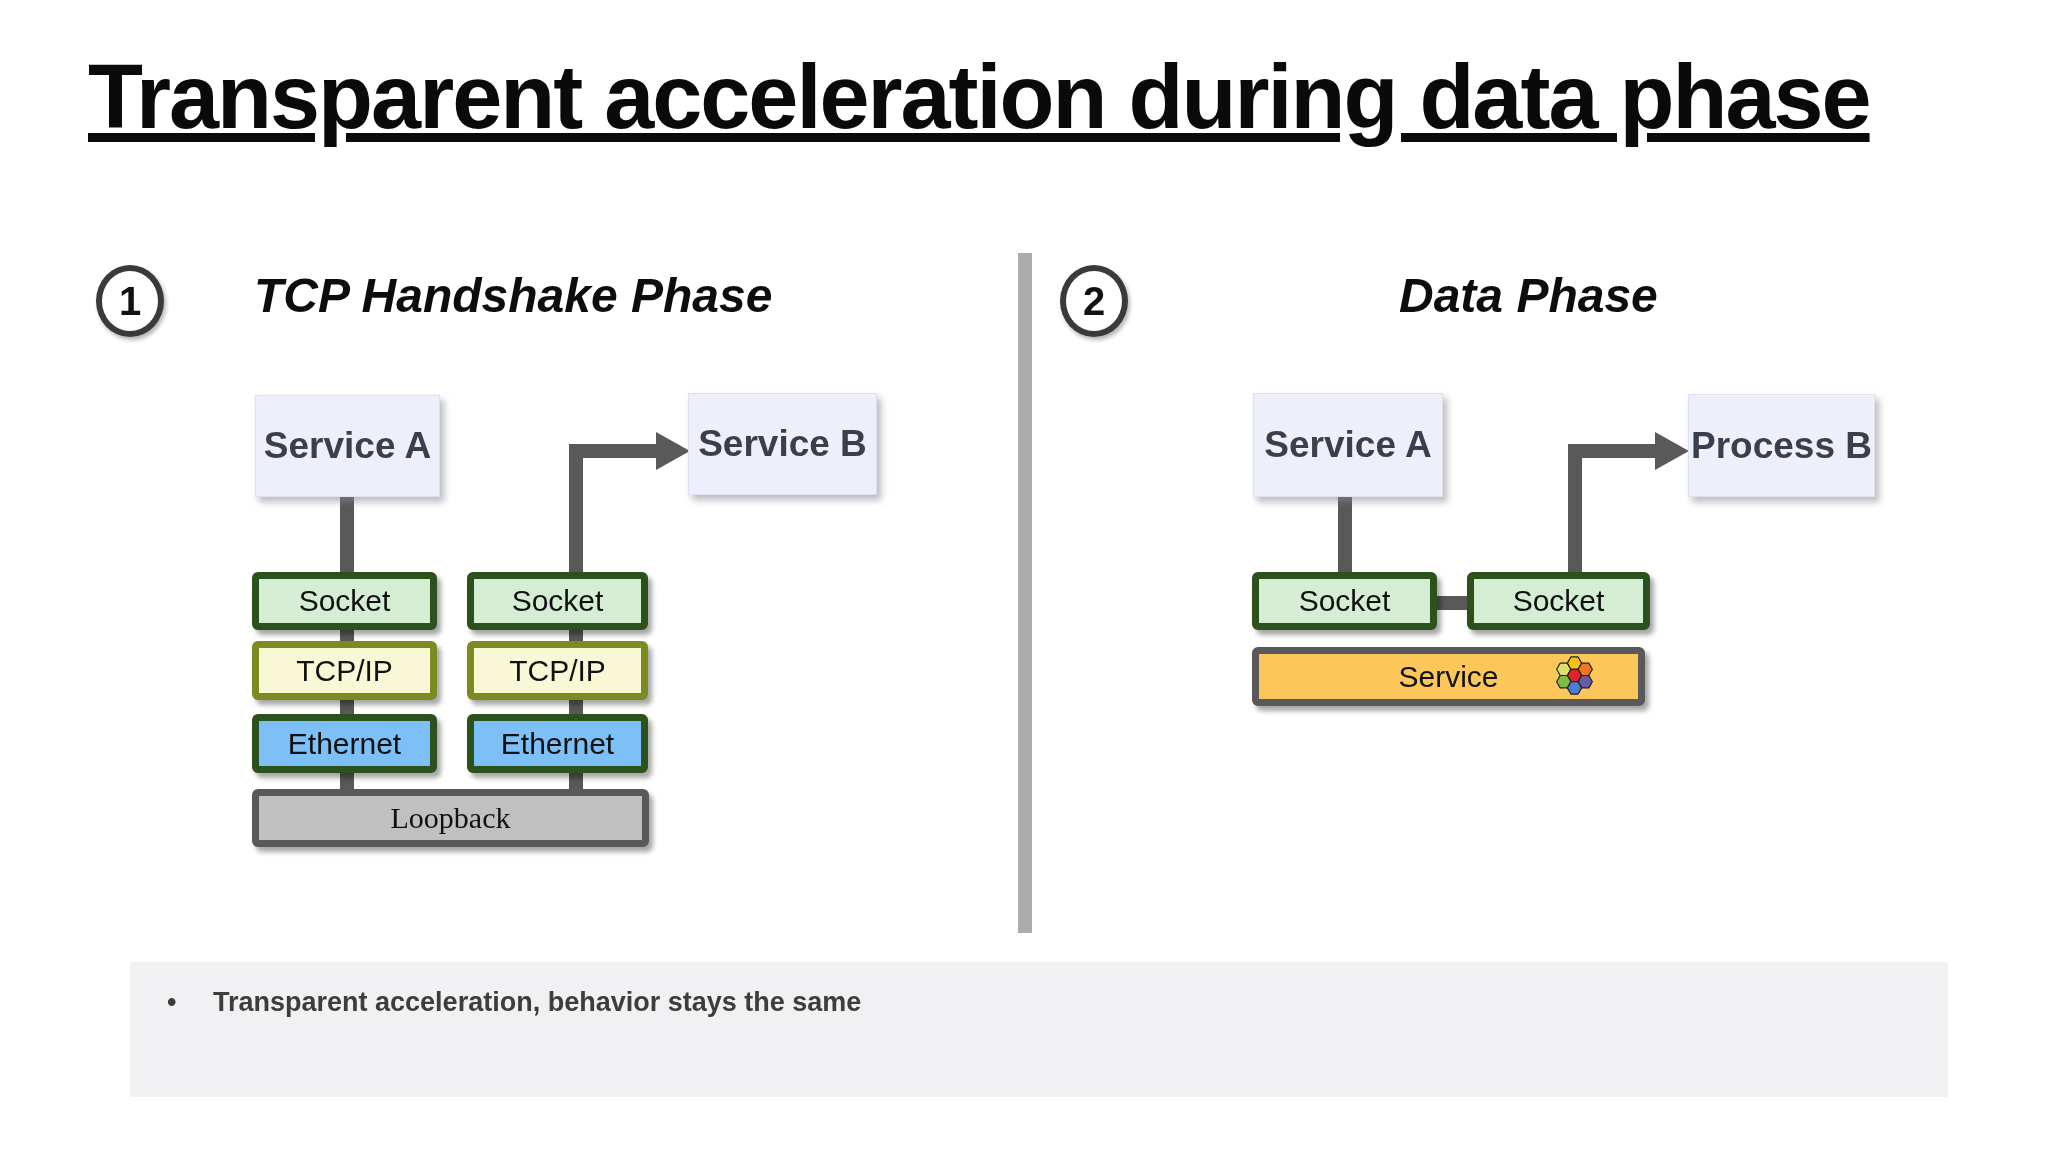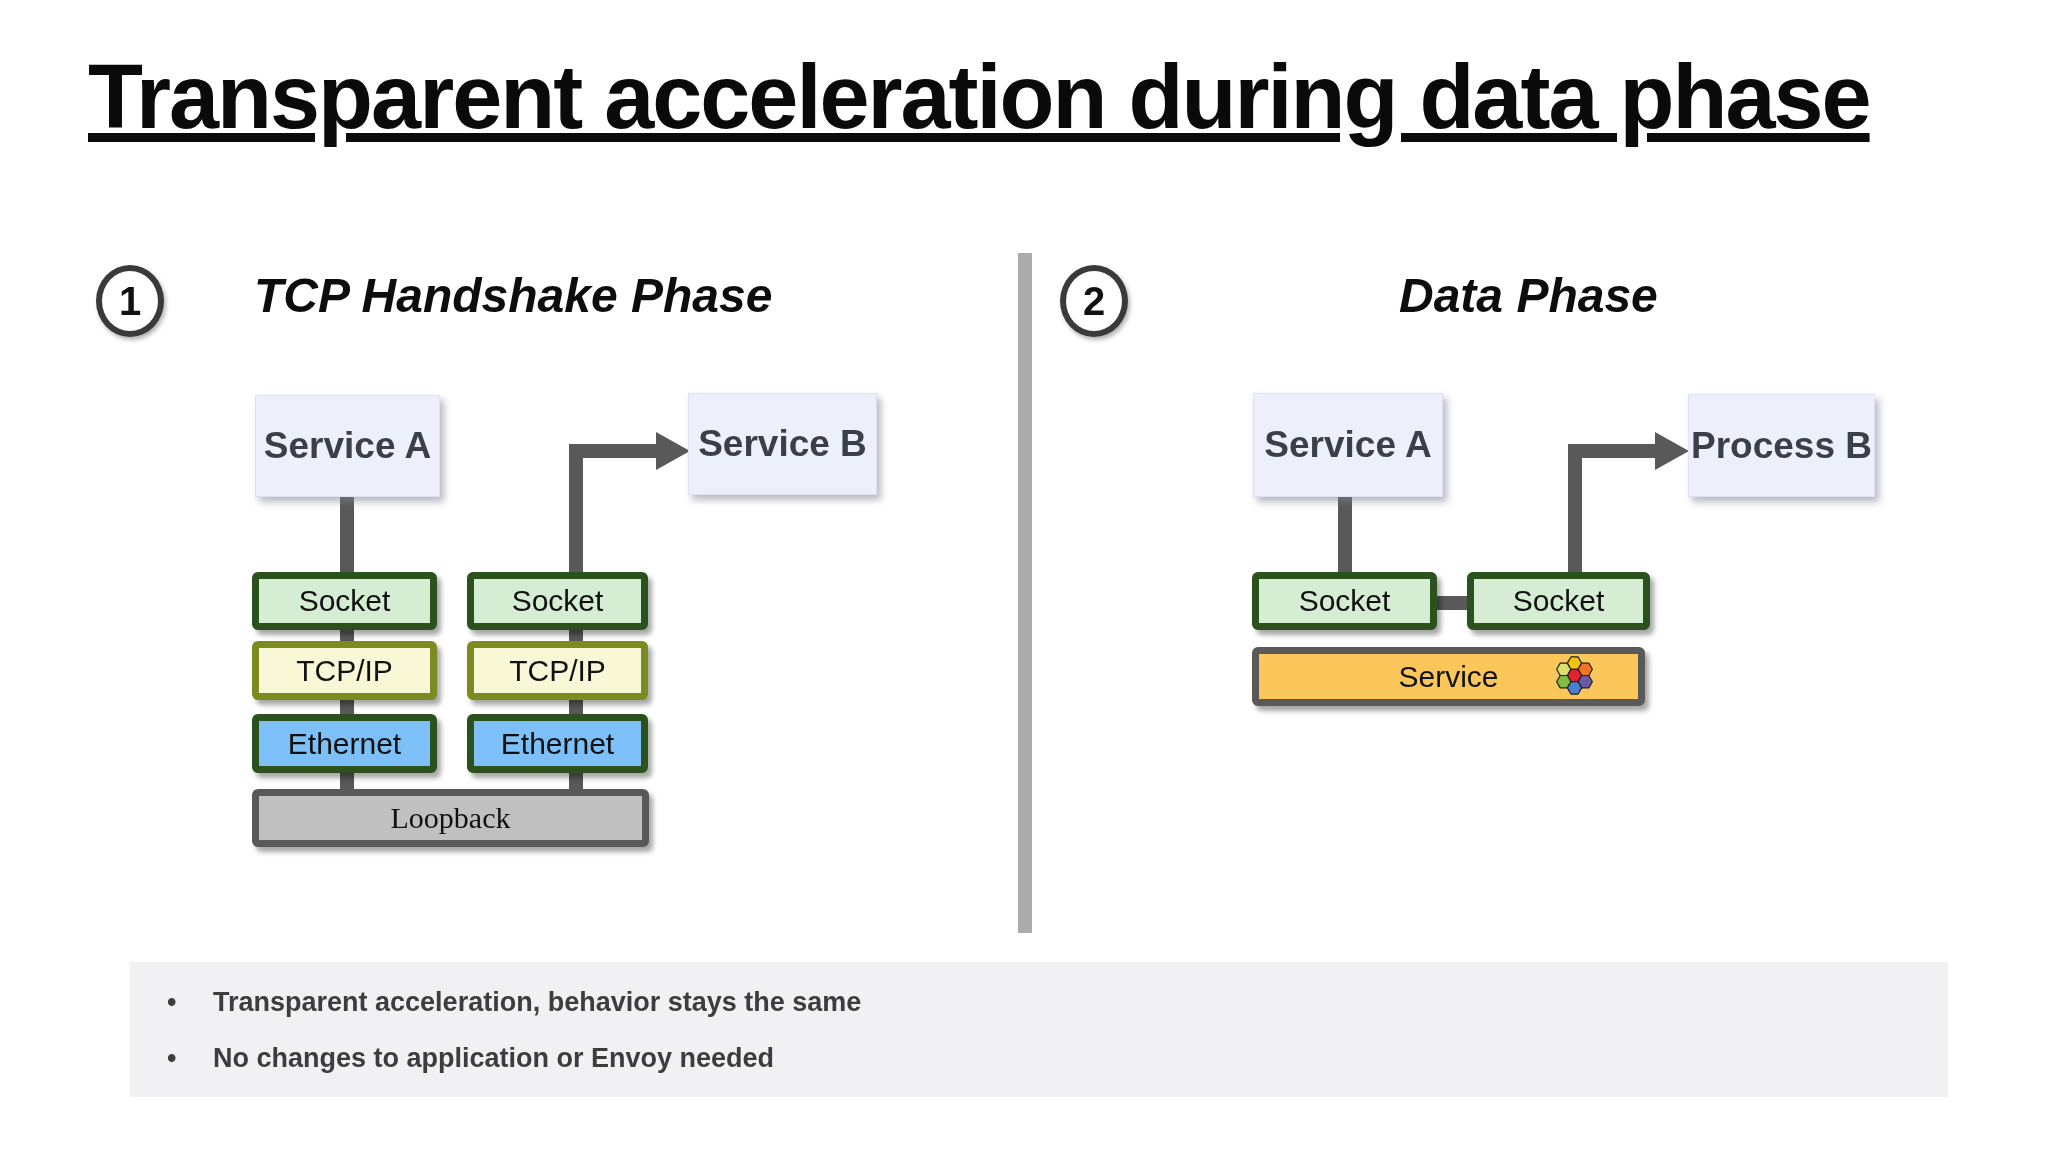--- a/index.html
+++ b/index.html
@@ -119,17 +119,16 @@
         <polygon points="34.8,50.0 42.4,36.8 57.6,36.8 65.2,50.0 57.6,63.2 42.4,63.2" fill="#e0232e" stroke="#1f1f1f" stroke-width="2.5" stroke-linejoin="round"></polygon>
         <polygon points="12.0,63.2 19.6,50.0 34.8,50.0 42.4,63.2 34.8,76.3 19.6,76.3" fill="#80bc42" stroke="#1f1f1f" stroke-width="2.5" stroke-linejoin="round"></polygon>
         <polygon points="57.6,63.2 65.2,50.0 80.4,50.0 88.0,63.2 80.4,76.3 65.2,76.3" fill="#6a5aa5" stroke="#1f1f1f" stroke-width="2.5" stroke-linejoin="round"></polygon>
         <polygon points="34.8,76.3 42.4,63.2 57.6,63.2 65.2,76.3 57.6,89.5 42.4,89.5" fill="#4a7ed2" stroke="#1f1f1f" stroke-width="2.5" stroke-linejoin="round"></polygon>
       </svg>
     </div>
 
   <div class="bullets-box">
     <ul>
       <li>Transparent acceleration, behavior stays the same</li>
-      <li>No changes to application or Envoy needed</li>
     </ul>
   </div>
 
 </div>
 
 </body></html>

